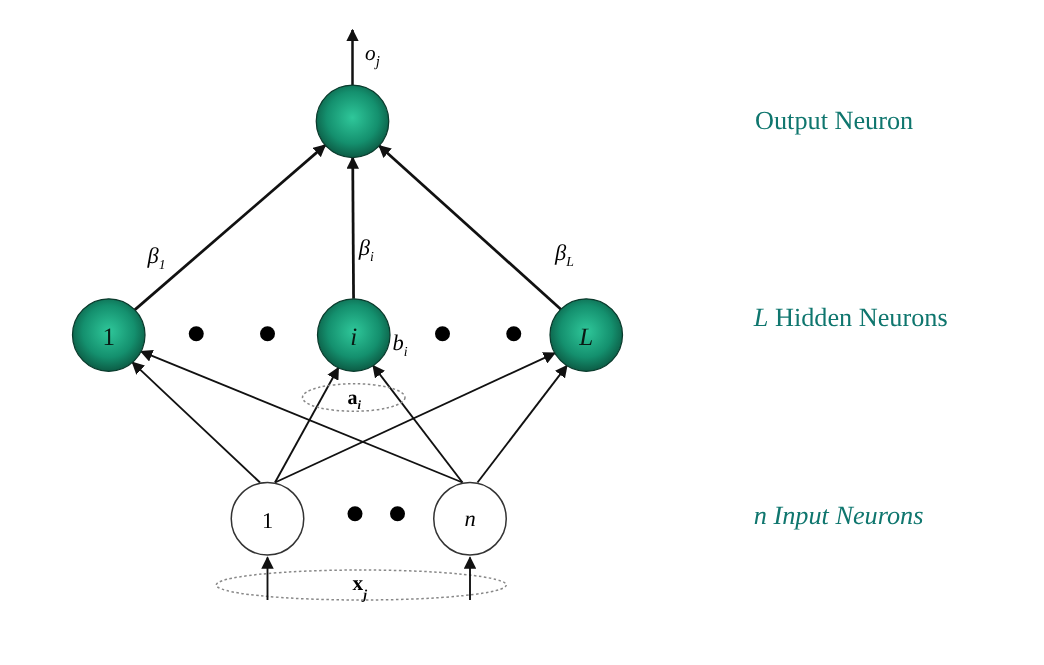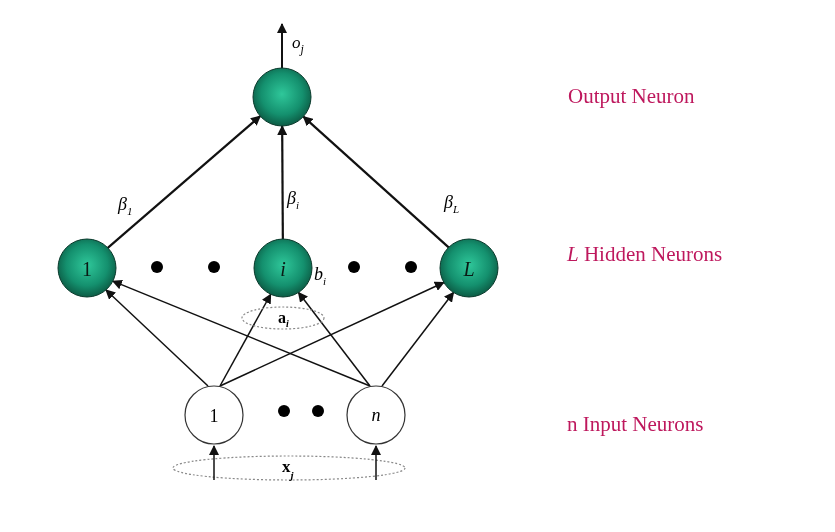--- a/index.html
+++ b/index.html
@@ -1,19 +1,19 @@
 <!DOCTYPE html>
 <html><head>
 <meta charset="utf-8">
 <style>
   html, body { margin: 0; padding: 0; background: #ffffff; }
   body { width: 835px; height: 532px; position: relative; overflow: hidden;
          font-family: "Liberation Serif", "DejaVu Serif", serif; }
   svg#diagram { position: absolute; left: 0; top: 0; }
-  .layer-label { position: absolute; font-size: 21px; color: #be185d; white-space: nowrap; }
+  .layer-label { position: absolute; font-size: 21px; color: #0f766e; white-space: nowrap; margin-left: 36px; }
   .layer-label .it { font-style: italic; }
   .node-text { font-family: "Liberation Serif", "DejaVu Serif", serif; }
 </style>
 </head>
 <body>
 
 <svg id="diagram" width="835" height="532" viewBox="0 0 835 532">
   <defs>
     <radialGradient id="greenGrad" cx="50%" cy="45%" r="55%">
       <stop offset="0%" id="g-stop-0" stop-color="#2fc79a"></stop>
@@ -99,13 +99,13 @@
   </text>
 
   <line x1="214" y1="480" x2="214" y2="446" stroke="#111" stroke-width="1.5" marker-end="url(#arrow)"></line>
   <line x1="376" y1="480" x2="376" y2="446" stroke="#111" stroke-width="1.5" marker-end="url(#arrow)"></line>
 </svg>
 
 <div class="layer-label" style="left:568px; top:84px;">Output Neuron</div>
 <div class="layer-label" style="left:567px; top:242px;">
   <span class="it">L</span><span> Hidden Neurons</span>
 </div>
-<div class="layer-label" style="left:567px; top:412px;">n Input Neurons</div>
+<div class="layer-label" style="left:567px; top:400px;font-style:italic;">n Input Neurons</div>
 
 </body></html>

